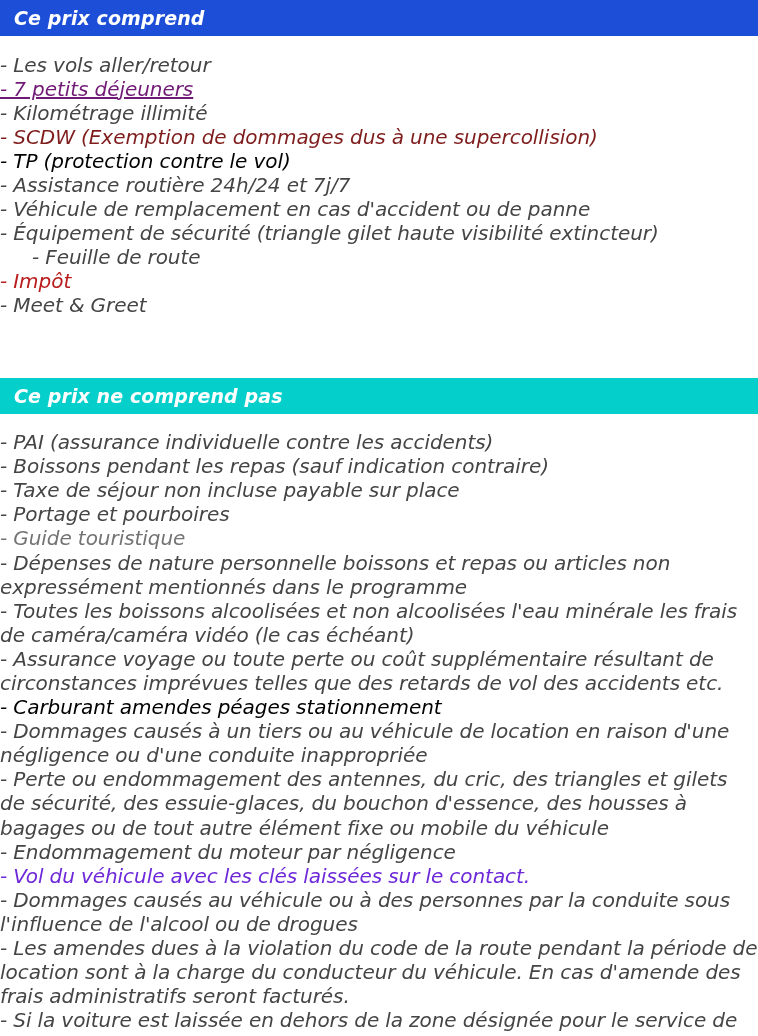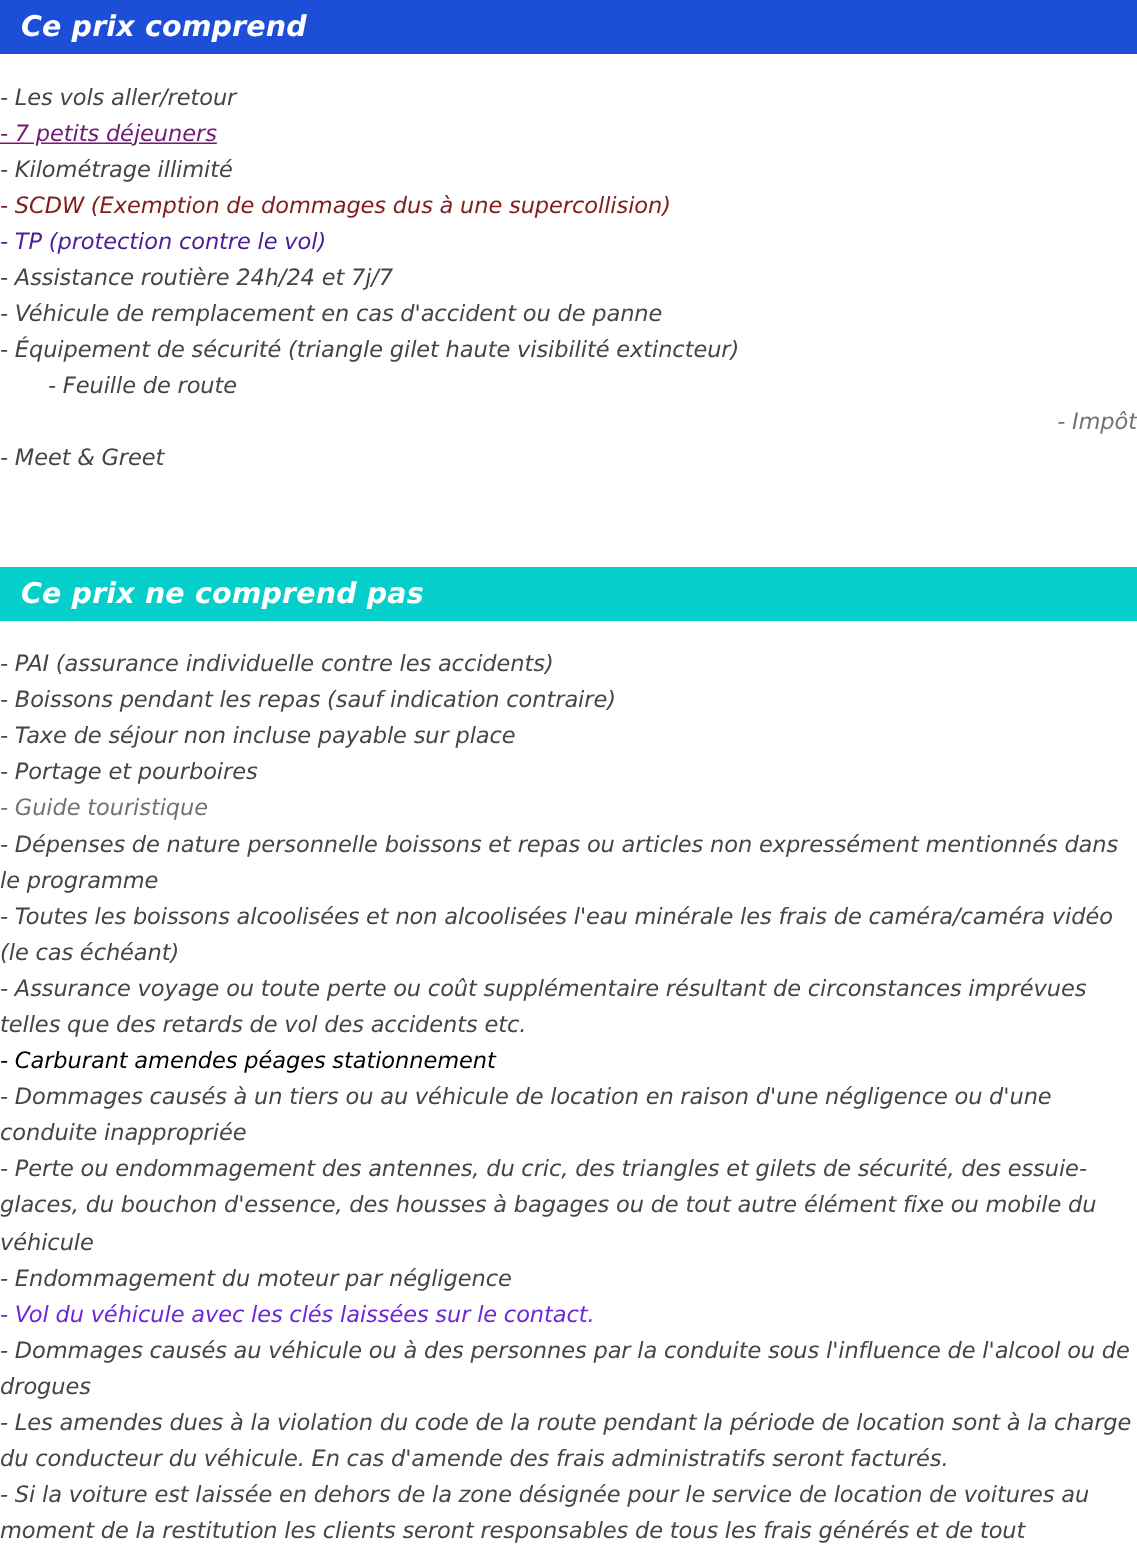--- a/index.html
+++ b/index.html
@@ -31,21 +31,21 @@
     letter-spacing: 0.1px;
     white-space: nowrap;
     overflow: hidden;
   }
   .section-body {
     padding: 0;
     margin: 0;
   }
   .list-item {
     font-style: italic;
-    font-size: 15px;
+    font-size: 20px;
     line-height: 24.1px;
     color: #454545;
     padding: 0 0 0 0;
     margin: 0;
     text-indent: 0;
     word-spacing: -0.2px;
     letter-spacing: -0.05px;
   }
   #section-included .section-body {
     padding-top: 16.5px;
@@ -62,26 +62,26 @@
 
 <div class="page">
 
   <section id="section-included">
     <div class="section-header" style="background: #1d4ed8; color: rgb(255, 255, 255);">Ce prix comprend</div>
     <div class="section-body">
         <p class="list-item" style="color: rgb(69, 69, 69);">- Les vols aller/retour</p>
         <p class="list-item" style="color: #701a75; text-decoration: underline;">- 7 petits déjeuners</p>
         <p class="list-item" style="color: rgb(69, 69, 69);">- Kilométrage illimité</p>
         <p class="list-item" style="color: #7f1d1d;">- SCDW (Exemption de dommages dus à une supercollision)</p>
-        <p class="list-item" style="color: #4c1d95; font-style: italic;">- TP (protection contre le vol)</p>
+        <p class="list-item" style="color: #000000; font-style: italic;">- TP (protection contre le vol)</p>
         <p class="list-item" style="color: rgb(69, 69, 69);">- Assistance routière 24h/24 et 7j/7</p>
         <p class="list-item" style="color: rgb(69, 69, 69);">- Véhicule de remplacement en cas d'accident ou de panne</p>
         <p class="list-item" style="color: rgb(69, 69, 69);">- Équipement de sécurité (triangle gilet haute visibilité extincteur)</p>
         <p class="list-item" style="color: rgb(69, 69, 69); margin-left: 32px;">- Feuille de route</p>
-        <p class="list-item" style="color: #737373; text-align: right;">- Impôt</p>
+        <p class="list-item" style="color: #b91c1c;">- Impôt</p>
         <p class="list-item" style="color: rgb(69, 69, 69);">- Meet &amp; Greet</p>
       </div>
   </section>
 
   <div class="spacer-between"></div>
 
   <section id="section-excluded">
     <div class="section-header" style="background: rgb(5, 207, 203); color: rgb(255, 255, 255);">Ce prix ne comprend pas</div>
     <div class="section-body">
         <p class="list-item" style="color: rgb(69, 69, 69);">- PAI (assurance individuelle contre les accidents)</p>

